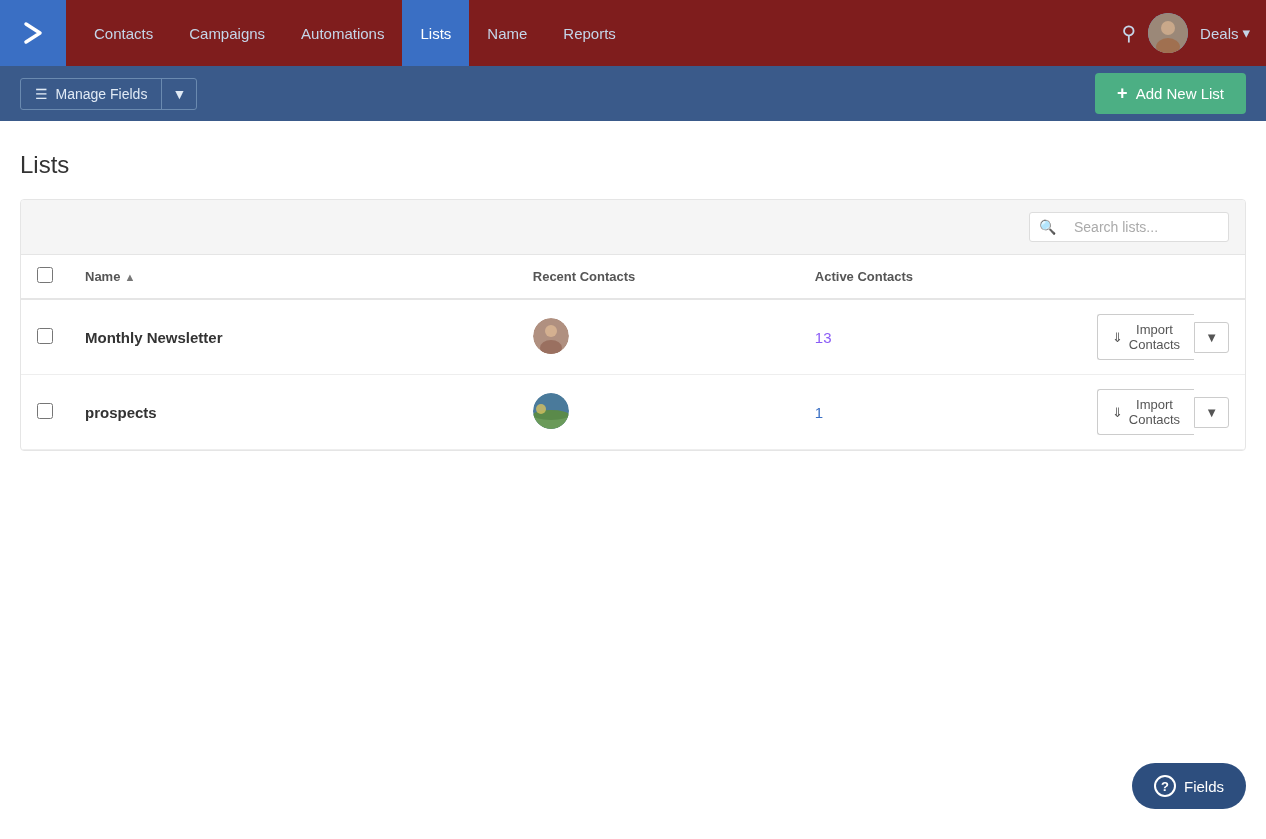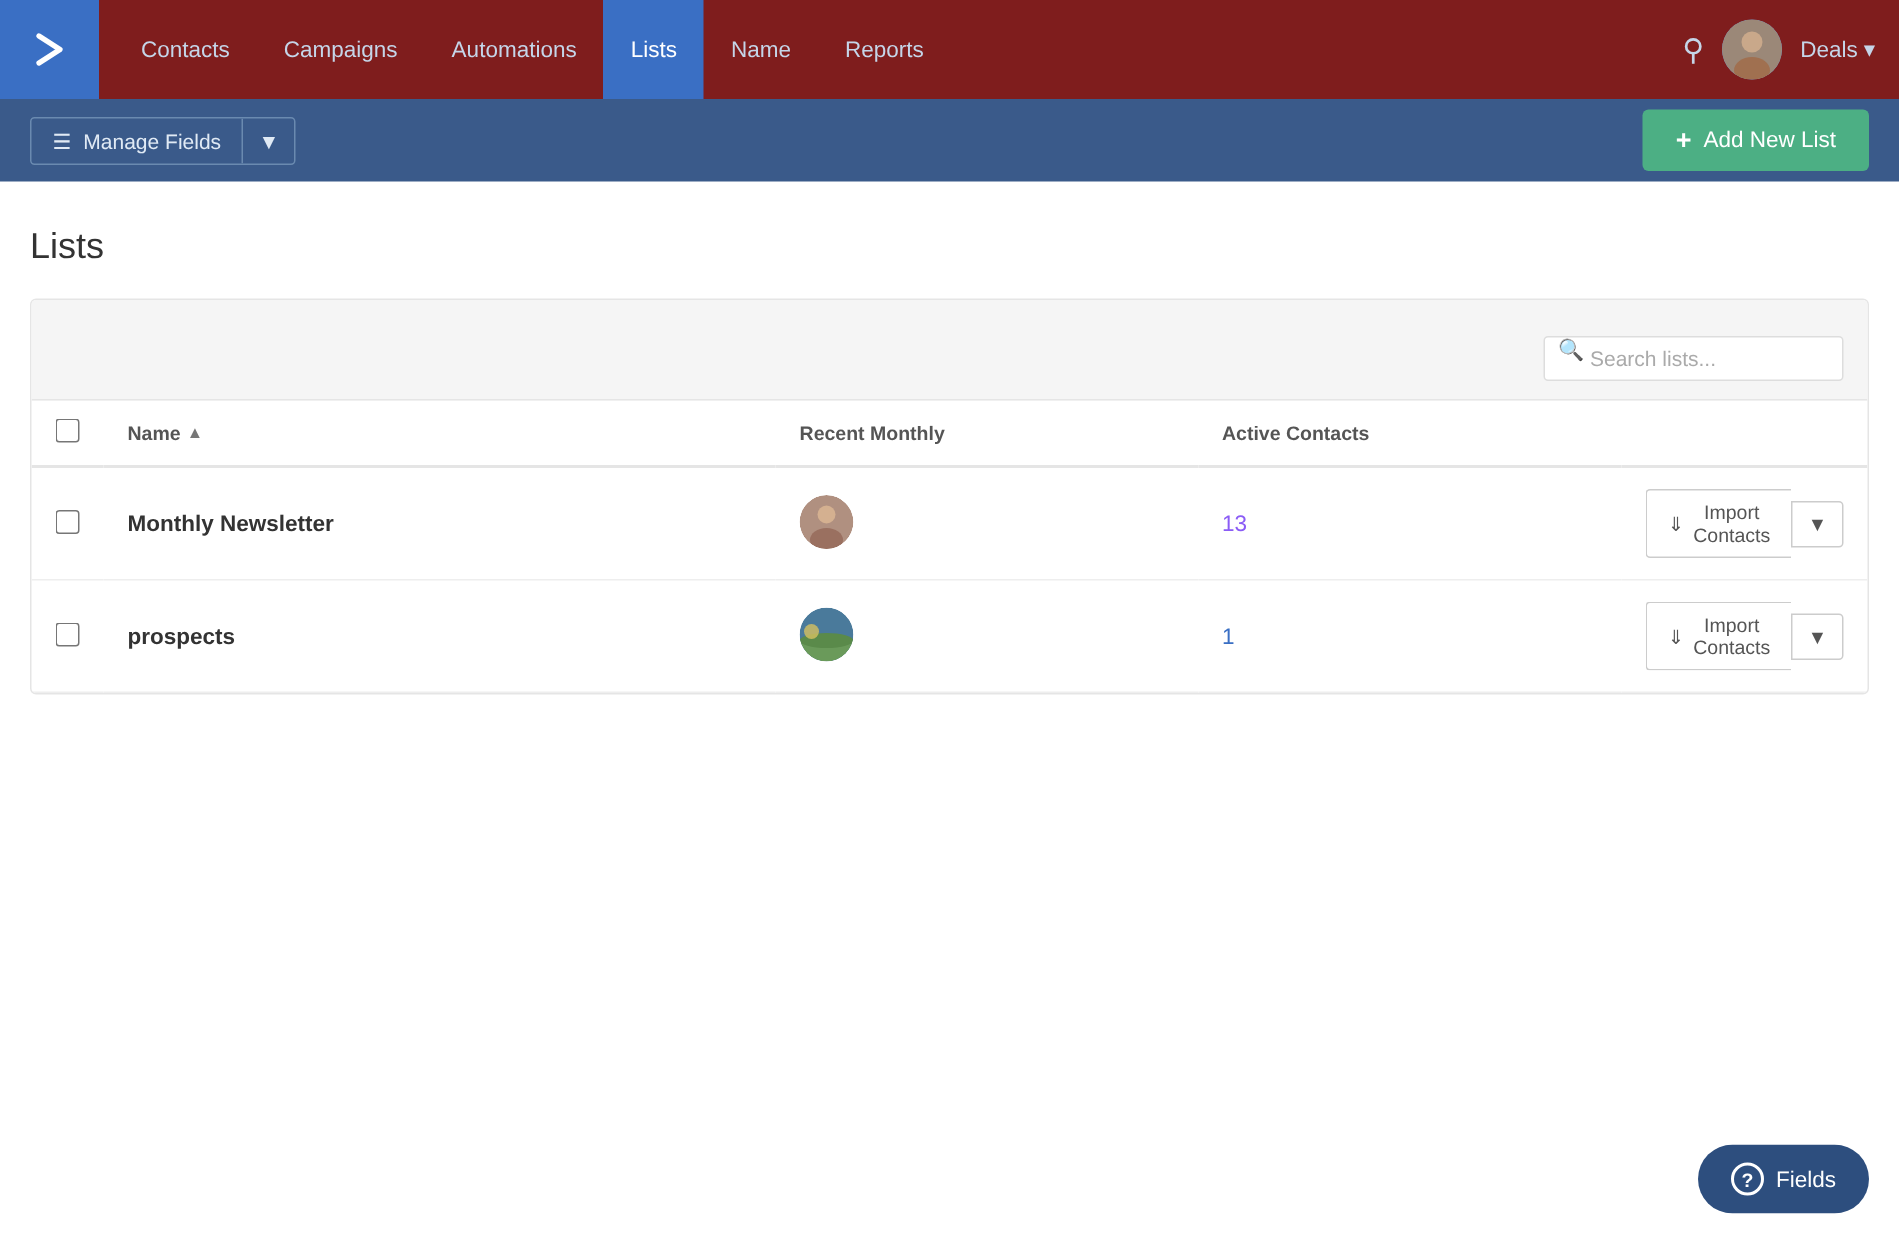--- a/index.html
+++ b/index.html
@@ -166,26 +166,25 @@
     }
     .search-icon-inner {
       position: absolute;
       left: 10px;
       color: #999;
       font-size: 14px;
     }
     .search-input {
       border: 1px solid #ddd;
       border-radius: 3px;
-      padding: 6px 12px 6px 30px;
+      padding: 6px 12px 6px 44px;
       font-size: 14px;
       width: 200px;
       color: #555;
       outline: none;
-      margin-top: 12px;
     }
     .search-input::placeholder { color: #aaa; }
 
     
     .lists-table {
       width: 100%;
       border-collapse: collapse;
     }
     .lists-table thead tr {
       border-bottom: 2px solid #e5e5e5;
@@ -367,21 +366,21 @@
         <tr>
           <th class="col-checkbox">
             <input type="checkbox" class="checkbox-input" style="">
           </th>
           <th class="col-name">
             <span class="name-sort">
               <span>Name</span>
               <span class="sort-arrow">▲</span>
             </span>
           </th>
-          <th class="col-recent">Recent Monthly</th>
+          <th class="col-recent">Recent Contacts</th>
           <th class="col-active">Active Contacts</th>
           <th class="col-actions"></th>
         </tr>
       </thead>
       <tbody id="lists-tbody">
 
       <tr>
       <td class="col-checkbox">
         <input type="checkbox" class="checkbox-input" style="">
       </td>

